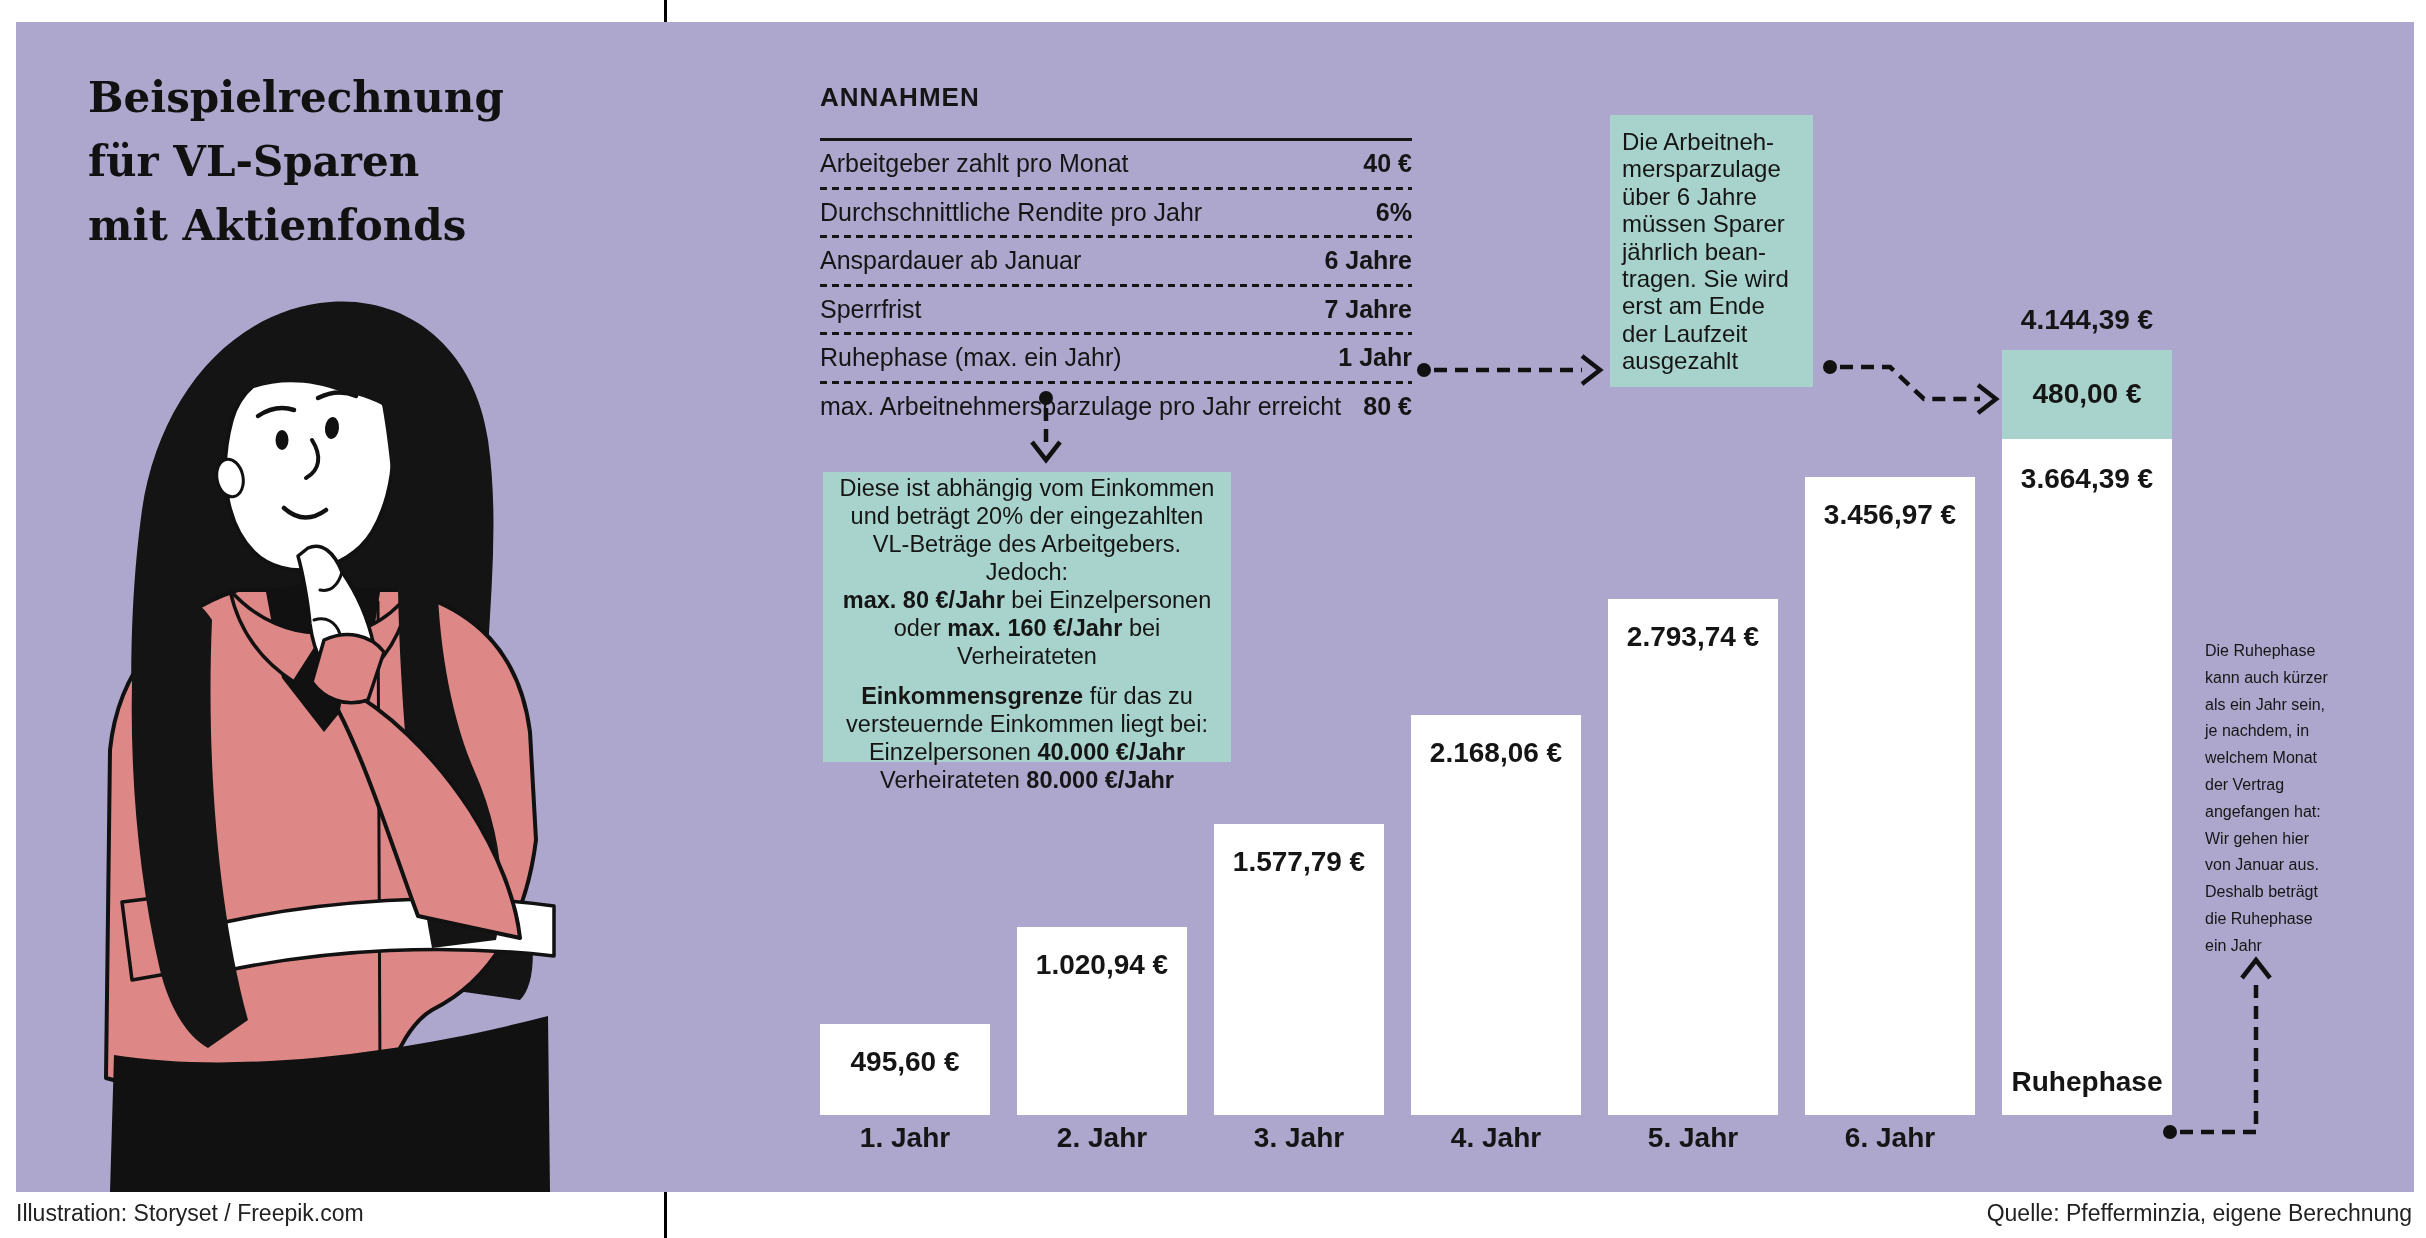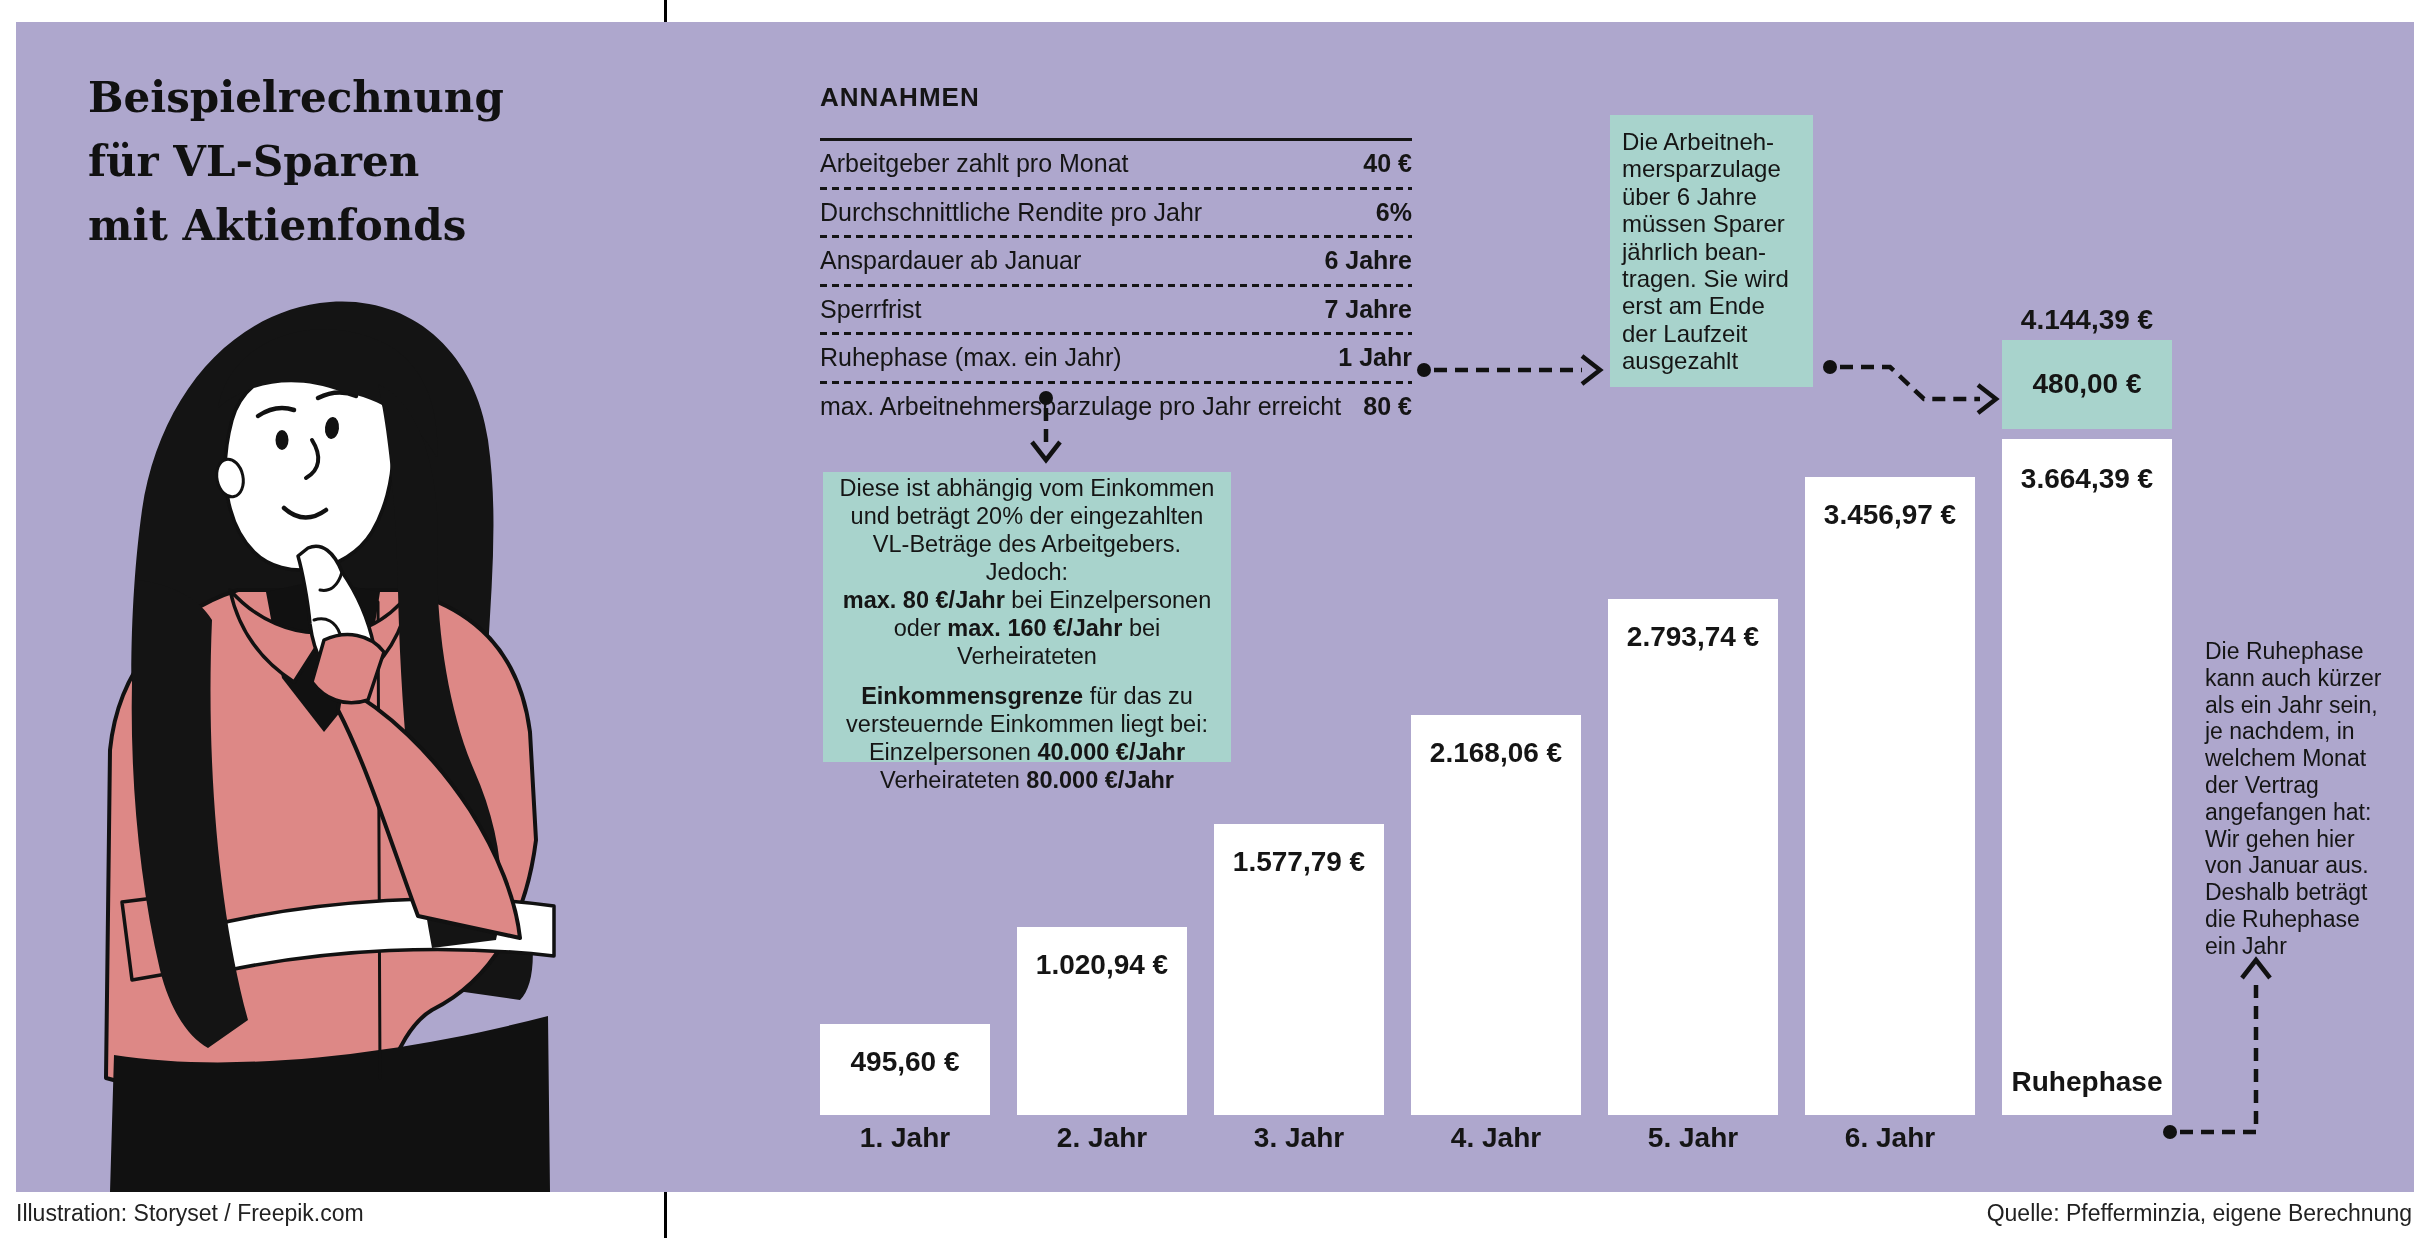--- a/index.html
+++ b/index.html
@@ -39,21 +39,21 @@
   
   .note{position:absolute;box-sizing:border-box;}
   .teal-note{background:var(--teal);}
   #zulage-note{left:1610px;top:115px;width:203px;height:272px;padding:13px 12px;
                font-size:24px;line-height:27.4px;white-space:pre-line;}
   #zulage-detail{left:823px;top:472px;width:408px;height:290px;padding:2px 12px;
                  font-size:23.5px;line-height:28px;text-align:center;}
   #zulage-detail p{margin:0 0 12px;white-space:pre-line;}
   #zulage-detail p:last-child{margin-bottom:0;}
   #zulage-detail .b{font-weight:bold;}
-  #ruhephase-note{left:2205px;top:638px;width:206px;font-size:23px;line-height:26.8px;
+  #ruhephase-note{left:2205px;top:638px;width:206px;font-size:16px;line-height:26.8px;
                   white-space:pre-line;background:transparent;}
 
   .arrows{position:absolute;left:0;top:0;pointer-events:none;}
   .arrows .dash{stroke:#111;stroke-width:4.5;fill:none;stroke-dasharray:13 8;}
   .arrows .head{stroke:#111;stroke-width:4.5;fill:none;}
   .arrows .dot{fill:#111;}
 
   .credit{position:absolute;top:1200px;font-size:23px;color:#222;}
   .credit-left{left:16px;}
   .credit-right{right:14px;text-align:right;}
@@ -158,21 +158,21 @@
       <div class="x-label" style="left: 1189px; top: 1122px; width: 220px;">3. Jahr</div>
       <div class="bar" style="left: 1411px; top: 714.805px; width: 170px; height: 400.195px;"></div>
       <div class="bar-value" style="left: 1386px; top: 736.805px; width: 220px;">2.168,06 €</div>
       <div class="x-label" style="left: 1386px; top: 1122px; width: 220px;">4. Jahr</div>
       <div class="bar" style="left: 1608px; top: 599.312px; width: 170px; height: 515.688px;"></div>
       <div class="bar-value" style="left: 1583px; top: 621.312px; width: 220px;">2.793,74 €</div>
       <div class="x-label" style="left: 1583px; top: 1122px; width: 220px;">5. Jahr</div>
       <div class="bar" style="left: 1805px; top: 476.889px; width: 170px; height: 638.111px;"></div>
       <div class="bar-value" style="left: 1780px; top: 498.889px; width: 220px;">3.456,97 €</div>
       <div class="x-label" style="left: 1780px; top: 1122px; width: 220px;">6. Jahr</div>
-      <div class="bar-seg-bonus" style="left: 2002px; top: 340px; width: 170px; height: 88.6017px; display: flex; align-items: center; justify-content: center;">
+      <div class="bar-seg-bonus" style="left: 2002px; top: 350px; width: 170px; height: 88.6017px; display: flex; align-items: center; justify-content: center;">
         <div class="bar-value" style="position: static;">480,00 €</div>
       </div>
       <div class="bar" style="left: 2002px; top: 438.602px; width: 170px; height: 676.398px;"></div>
       <div class="bar-value" style="left: 1977px; top: 462.602px; width: 220px;">3.664,39 €</div>
       <div class="bar-total" style="left: 1977px; top: 304px; width: 220px;">4.144,39 €</div>
       <div class="x-label" style="left: 1977px; top: 1066px; width: 220px;">Ruhephase</div>
     </div>
 
   <aside class="note teal-note" id="zulage-note">Die Arbeitneh-
 mersparzulage

